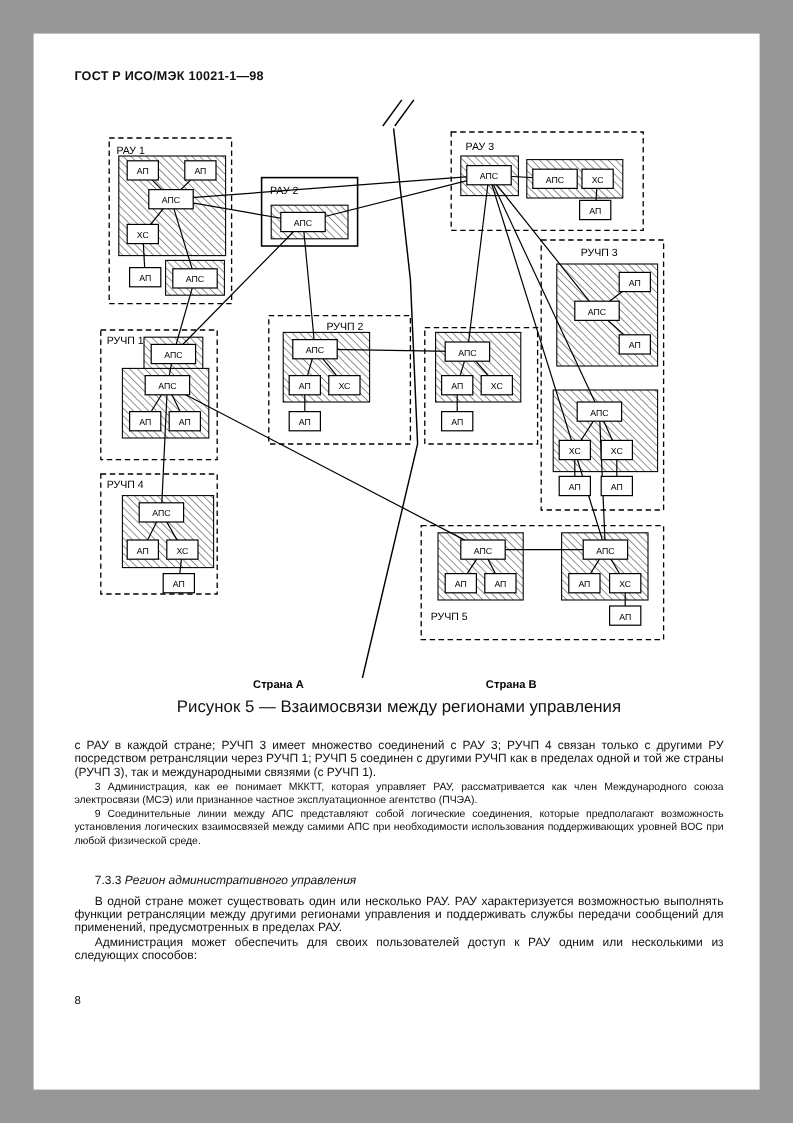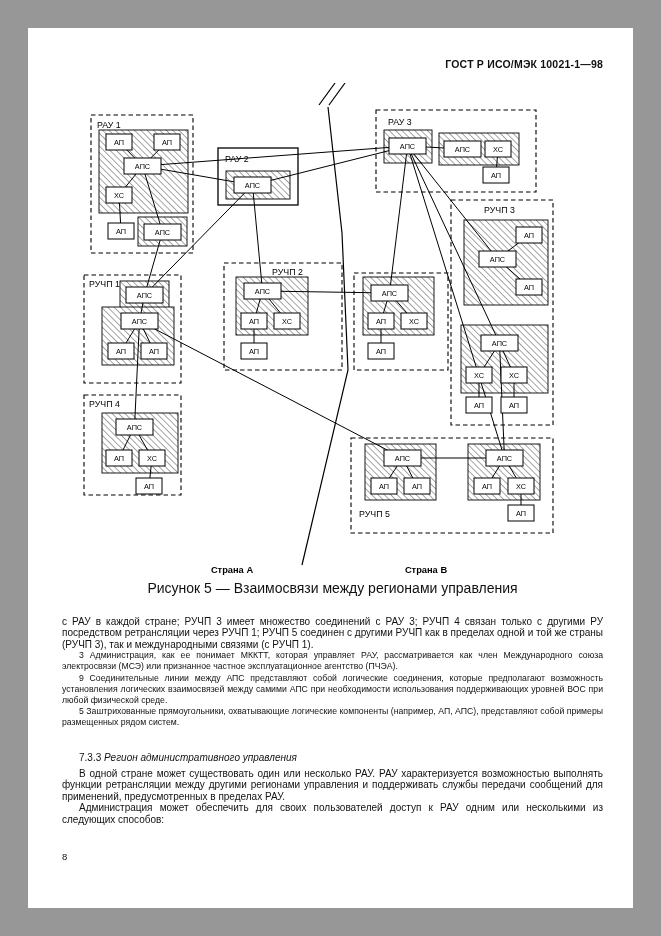--- a/index.html
+++ b/index.html
@@ -2,21 +2,21 @@
 <html><head>
 <meta charset="utf-8">
 <style>
   * { margin:0; padding:0; box-sizing:border-box; }
   html,body { width:661px; height:936px; }
   body { background:#979797; font-family:"Liberation Sans", sans-serif; position:relative; }
   .page {
     position:absolute; left:28px; top:28px; width:605px; height:880px;
     background:#ffffff; padding:30px 30px 0 34px; color:#111;
   }
-  .doc-header { font-weight:bold; font-size:10.5px; letter-spacing:0.2px;text-align:right; }
+  .doc-header { font-weight:bold; font-size:10.5px; letter-spacing:0.2px; }
   #diagram { display:block; margin:13px 0 2px -6px; }
   #diagram text { fill:#000; font-family:"Liberation Sans", sans-serif; }
   .region { fill:none; stroke:#000; stroke-width:1.1; }
   .region.dashed { stroke-dasharray:4.5 3; }
   .region.solid { stroke-width:1.3; }
   .hatch { stroke:#000; stroke-width:0.9; }
   .edge { stroke:#000; stroke-width:1; }
   .node { fill:#fff; stroke:#000; stroke-width:1; }
   .node-label { font-size:7.3px; }
   .region-label { font-size:8.8px; }
@@ -210,21 +210,20 @@
       <text x="176" y="490" text-anchor="middle" class="country-label">Страна А</text>
       <text x="370" y="490" text-anchor="middle" class="country-label">Страна В</text>
     </svg>
 
   <div class="caption">Рисунок 5 — Взаимосвязи между регионами управления</div>
 
   <div class="body-text">
     <p class="noindent">с РАУ в каждой стране; РУЧП 3 имеет множество соединений с РАУ 3; РУЧП 4 связан только с другими РУ посредством ретрансляции через РУЧП 1; РУЧП 5 соединен с другими РУЧП как в пределах одной и той же страны (РУЧП 3), так и международными связями (с РУЧП 1).</p>
     <p class="note">3 Администрация, как ее понимает МККТТ, которая управляет РАУ, рассматривается как член Международного союза электросвязи (МСЭ) или признанное частное эксплуатационное агентство (ПЧЭА).</p>
     <p class="note">9 Соединительные линии между АПС представляют собой логические соединения, которые предполагают возможность установления логических взаимосвязей между самими АПС при необходимости использования поддерживающих уровней ВОС при любой физической среде.</p>
-    <p class="note">5 Заштрихованные прямоугольники, охватывающие логические компоненты (например, АП, АПС), представляют собой примеры размещенных рядом систем.</p>
     <p class="heading"><span>7.3.3</span>&nbsp;<i>Регион административного управления</i></p>
     <p>В одной стране может существовать один или несколько РАУ. РАУ характеризуется возможностью выполнять функции ретрансляции между другими регионами управления и поддерживать службы передачи сообщений для применений, предусмотренных в пределах РАУ.</p>
     <p>Администрация может обеспечить для своих пользователей доступ к РАУ одним или несколькими из следующих способов:</p>
   </div>
 
   <div class="pageno">8</div>
 
 </div>
 
 </body></html>

